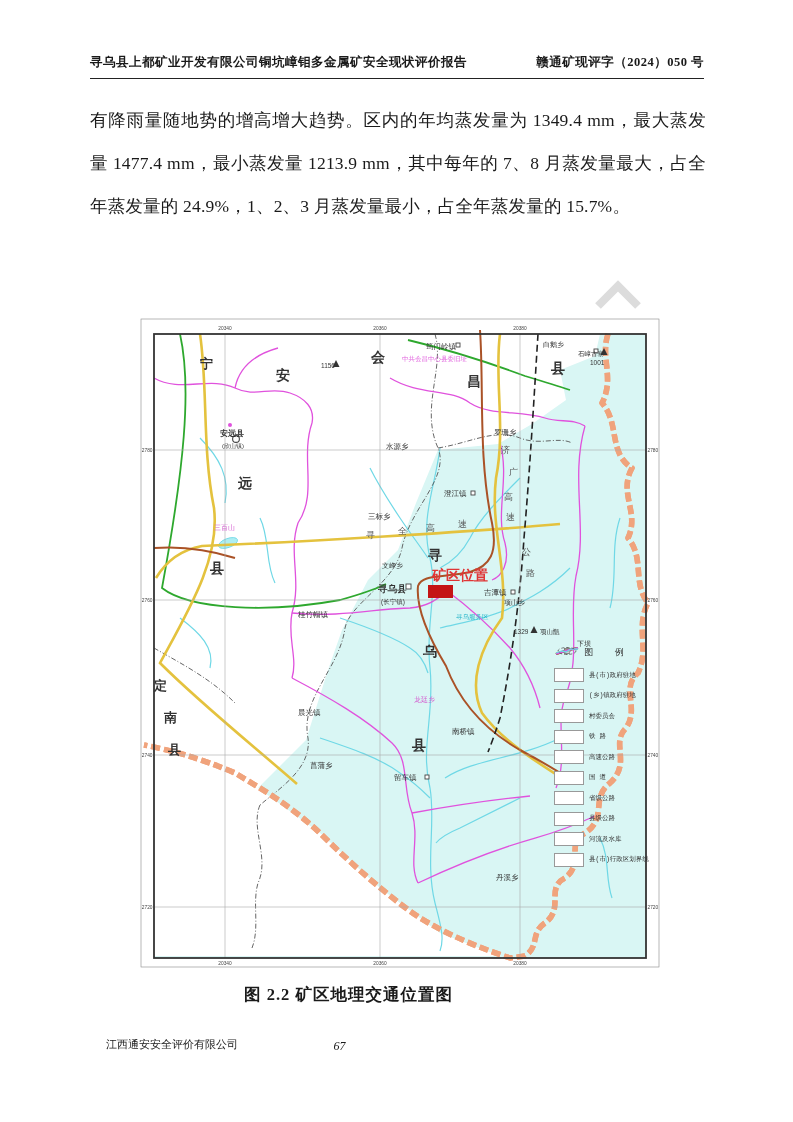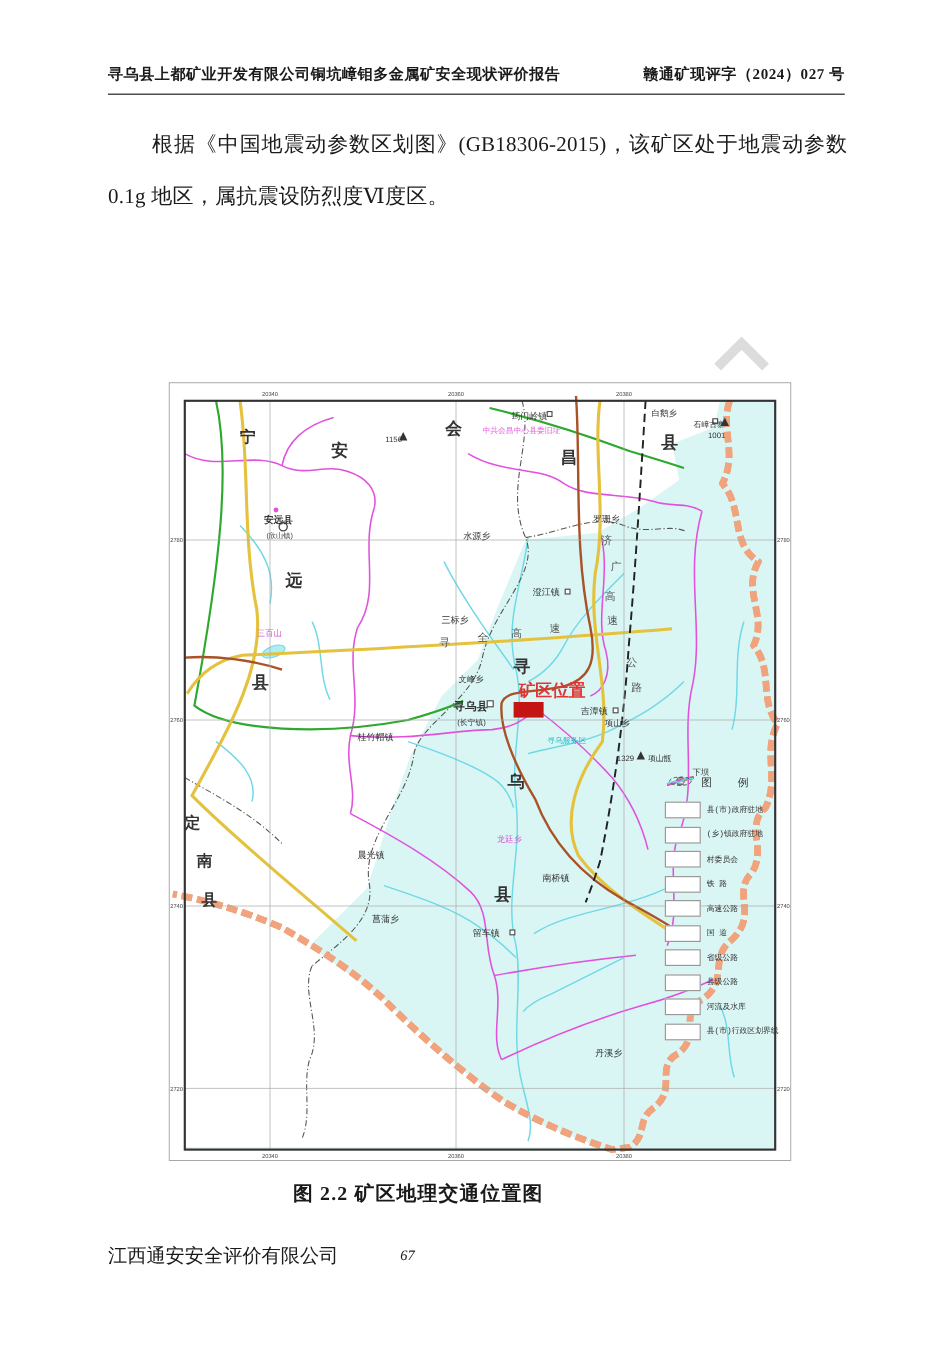--- a/index.html
+++ b/index.html
@@ -42,33 +42,33 @@
     width:28px;height:12px;background:#fff;border:0.5px solid #999;
     display:inline-flex;align-items:center;justify-content:center;flex:none;
   }
   .llab{font-size:6.5px;color:#333;margin-left:5px;white-space:nowrap;}
   
   .caption{
     position:absolute;left:0;top:984px;width:697px;text-align:center;
     font-weight:bold;font-size:16.5px;letter-spacing:1px;
   }
   
-  .footer-company{position:absolute;left:90px;top:1037px;font-size:16px;}
+  .footer-company{position:absolute;left:106px;top:1037px;font-size:11px;}
   .footer-page{position:absolute;left:0;top:1039px;width:679px;text-align:center;font-size:12px;font-style:italic;}
 </style>
 </head>
 <body>
 
 <div class="header">
   <span>寻乌县上都矿业开发有限公司铜坑嶂钼多金属矿安全现状评价报告</span>
-  <span>赣通矿现评字（2024）027 号</span>
+  <span>赣通矿现评字（2024）050 号</span>
 </div>
 
 <div class="bodytext">
-  <p class="indent">根据《中国地震动参数区划图》(GB18306-2015)，该矿区处于地震动参数 0.1g 地区，属抗震设防烈度Ⅵ度区。</p>
+  <p>有降雨量随地势的增高增大趋势。区内的年均蒸发量为 1349.4 mm，最大蒸发量 1477.4 mm，最小蒸发量 1213.9 mm，其中每年的 7、8 月蒸发量最大，占全年蒸发量的 24.9%，1、2、3 月蒸发量最小，占全年蒸发量的 15.7%。</p>
 </div>
 
 <div class="chevron">
   <svg width="52" height="34" viewBox="0 0 52 34">
     <path d="M6 28 L26 8 L46 28" fill="none" stroke="#dcdcdc" stroke-width="8" stroke-linejoin="miter"></path>
   </svg>
 </div>
 
 <div class="map">
 <svg id="mapsvg" width="520" height="650" viewBox="0 0 520 650">

